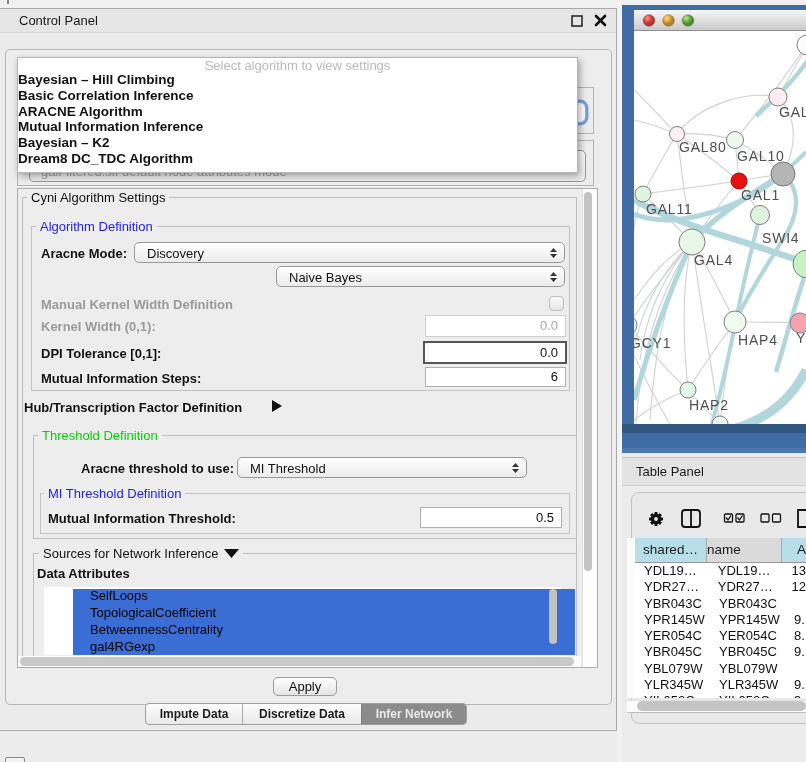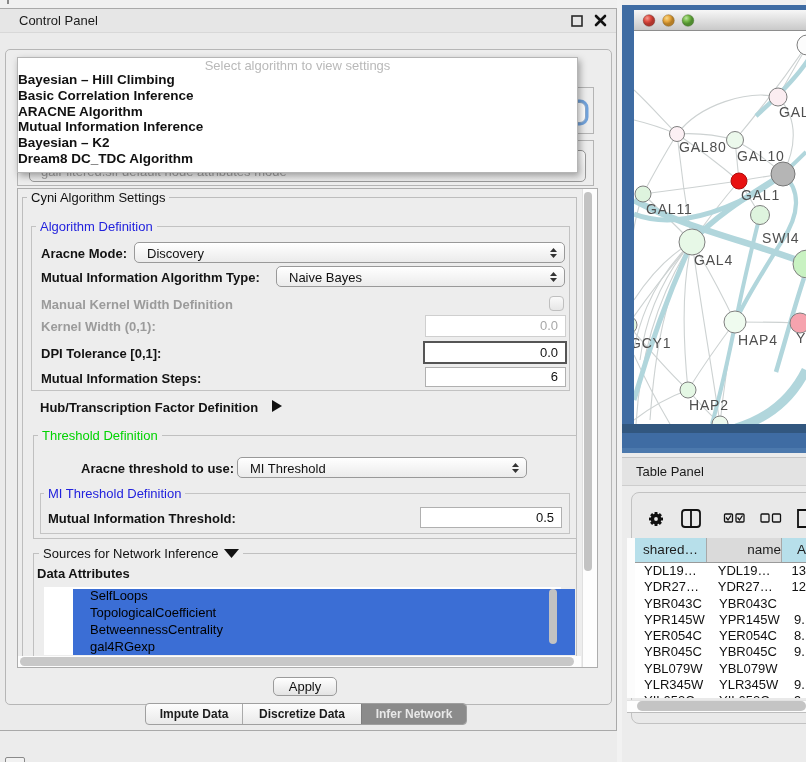--- a/index.html
+++ b/index.html
@@ -62,42 +62,41 @@
 
   <div class="lb" style="left:41px;top:246px;">Aracne Mode:</div>
   <div class="combo" style="left:134px;top:242px;width:431px;height:21px;">
     <span class="ct">Discovery</span>
     <svg class="steppers" viewBox="0 0 7 10">
         <path d="M3.5 0 L7 4 L0 4 Z" fill="#333"></path>
         <path d="M3.5 10 L7 6 L0 6 Z" fill="#333"></path>
       </svg>
   </div>
 
-  <div class="lb" style="left:41px;top:270px;">Mutual Information Algorithm Type:</div>
   <div class="combo" style="left:276px;top:266px;width:289px;height:21px;">
     <span class="ct">Naive Bayes</span>
     <svg class="steppers" viewBox="0 0 7 10">
         <path d="M3.5 0 L7 4 L0 4 Z" fill="#333"></path>
         <path d="M3.5 10 L7 6 L0 6 Z" fill="#333"></path>
       </svg>
   </div>
 
   <div class="lbd" style="left:41px;top:297px;">Manual Kernel Width Definition</div>
   <div class="abs" style="left:549px;top:296px;width:15px;height:15px;border:1px solid #bfbfbf;border-radius:4px;background:linear-gradient(#fafafa,#e6e6e6);"></div>
 
   <div class="lbd" style="left:41px;top:319px;">Kernel Width (0,1):</div>
   <div class="tf" style="left:425px;top:315px;width:141px;height:22px;border-color:#cfcfcf;color:#a8a8a8;line-height:20px;">0.0</div>
 
   <div class="lb" style="left:41px;top:346px;">DPI Tolerance [0,1]:</div>
   <div class="tf" style="left:423px;top:341px;width:144px;height:23px;border:2px solid #555;line-height:19px;">0.0</div>
 
   <div class="lb" style="left:41px;top:371px;">Mutual Information Steps:</div>
   <div class="tf" style="left:425px;top:367px;width:141px;height:20px;line-height:18px;">6</div>
 
-  <div class="lb" style="left:40px;top:400px;">Hub/Transcription Factor Definition</div>
+  <div class="lb" style="left:24px;top:400px;">Hub/Transcription Factor Definition</div>
   <svg class="abs" style="left:272px;top:400px;" width="10" height="12" viewBox="0 0 10 12">
       <path d="M0 0 L10 6 L0 12 Z" fill="#111"></path>
     </svg>
 
   <div class="grp" style="left:33px;top:435px;width:544px;height:104px;border-color:#c0c0c0;"></div>
   <div class="gt" style="left:38px;top:428px;color:#00d300;">Threshold Definition</div>
 
   <div class="lb" style="left:81px;top:461px;">Aracne threshold to use:</div>
   <div class="combo" style="left:237px;top:457px;width:290px;height:21px;">
     <span class="ct">MI Threshold</span>
@@ -309,21 +308,21 @@
       <rect x="141.5" y="9" width="8" height="8" rx="1" stroke-width="1.3"></rect>
 
       <path d="M167 5 L176 5 L180 9 L180 22 L167 22 Z" stroke-width="1.8"></path>
     </g>
   </svg>
 
   <div class="abs" style="left:627px;top:538px;width:8px;height:160px;background:#fcfcfc;"></div>
   <div class="abs" id="tbl" style="left:635px;top:538px;width:171px;height:160px;background:#fff;overflow:hidden;font-size:13px;color:#111;">
     <div style="display:flex;height:25px;border-bottom:1px solid #9a9a9a;font-size:13.5px;color:#1c1c1c;">
       <div style="width:73.5px;background:#b7dfea;border-right:1px solid #a8a8a8;text-align:center;line-height:24px;">shared…</div>
-      <div style="width:76.5px;background:#dadada;border-right:1px solid #a8a8a8;text-align:right;line-height:24px;">name</div>
+      <div style="width:76.5px;background:#dadada;border-right:1px solid #a8a8a8;text-align:left;line-height:24px;">name</div>
       <div style="flex:1;background:#b7dfea;padding-left:15px;line-height:24px;">A</div>
     </div>
     <div class="row">
         <div>YDL19…</div>
         <div>YDL19…</div>
         <div>13</div>
       </div>
     <div class="row">
         <div>YDR27…</div>
         <div>YDR27…</div>

